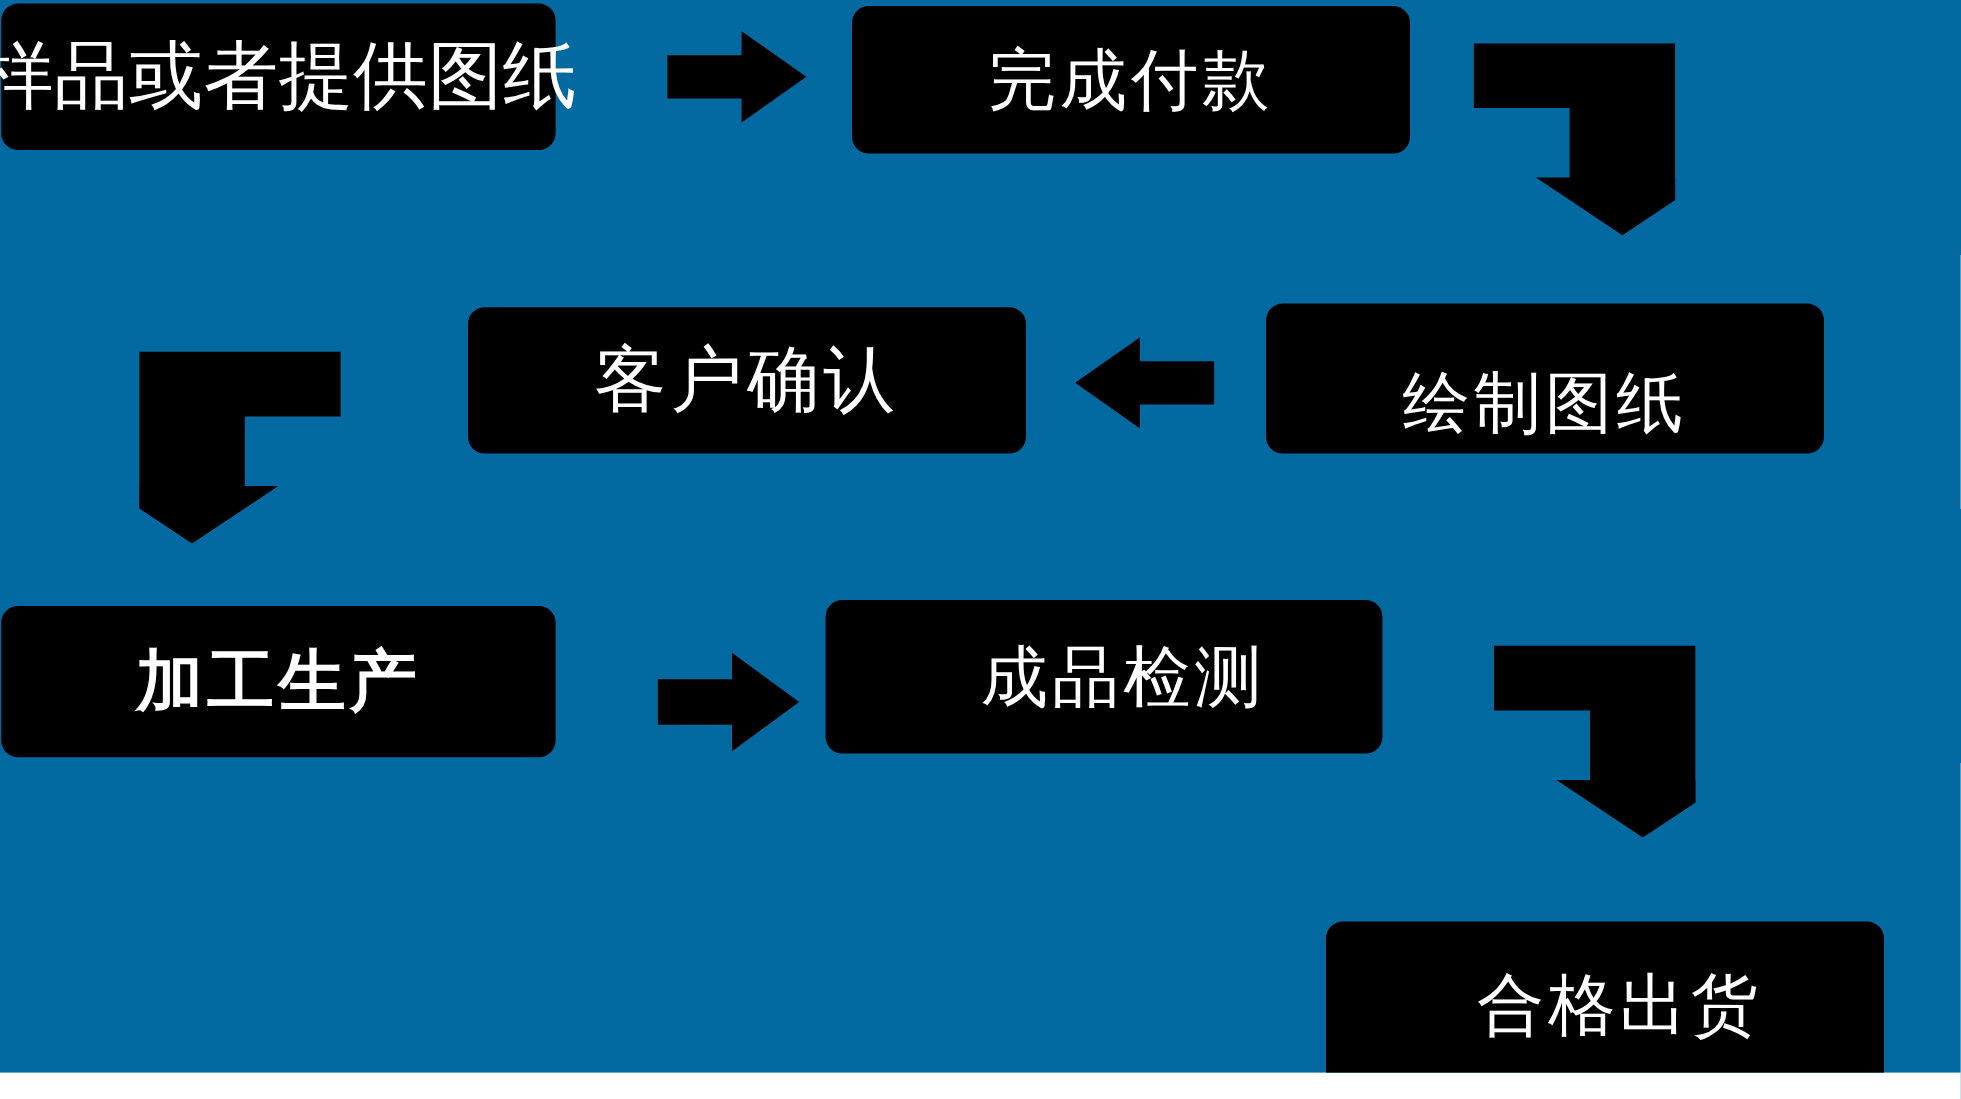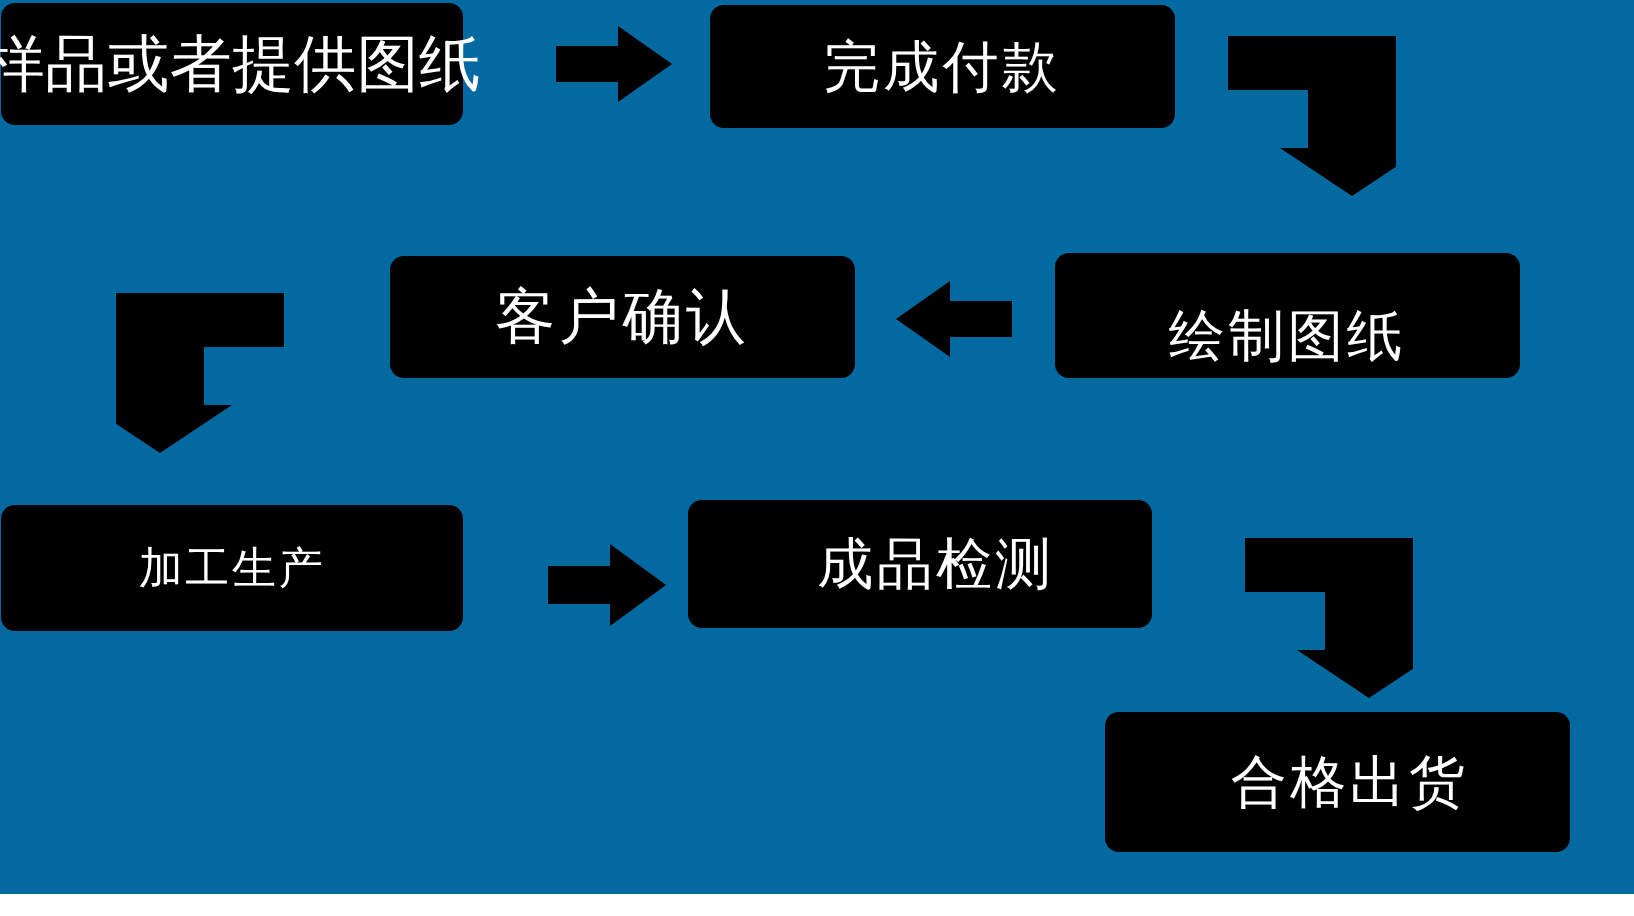--- a/index.html
+++ b/index.html
@@ -43,26 +43,26 @@
   #node-payment       { left: 710px;  top: 5px;   width: 465px; height: 123px; }
   #node-payment .node-label  { font-size: 56px; }
 
   #node-drawing       { left: 1055px; top: 253px; width: 465px; height: 125px; }
   #node-drawing .node-label  { font-size: 56px; margin-top: 40px; }
 
   #node-confirm       { left: 390px;  top: 256px; width: 465px; height: 122px; }
   #node-confirm .node-label  { font-size: 60px; }
 
   #node-production    { left: 1px;    top: 505px; width: 462px; height: 126px; }
-  #node-production .node-label { font-size: 44px; }
+  #node-production .node-label { font-size: 56px; font-weight: bold; }
 
   #node-inspection    { left: 688px;  top: 500px; width: 464px; height: 128px; }
   #node-inspection .node-label { font-size: 56px; margin-left: 32px; }
 
-  #node-shipment      { left: 1105px; top: 712px; width: 465px; height: 140px; padding-left: 24px; }
+  #node-shipment      { left: 1105px; top: 768px; width: 465px; height: 140px; padding-left: 24px; }
   #node-shipment .node-label { font-size: 56px; }
 
   
   .arrow-straight {
     position: absolute;
   }
   .arrow-straight svg { display: block; }
 
   .arrow-elbow {
     position: absolute;

